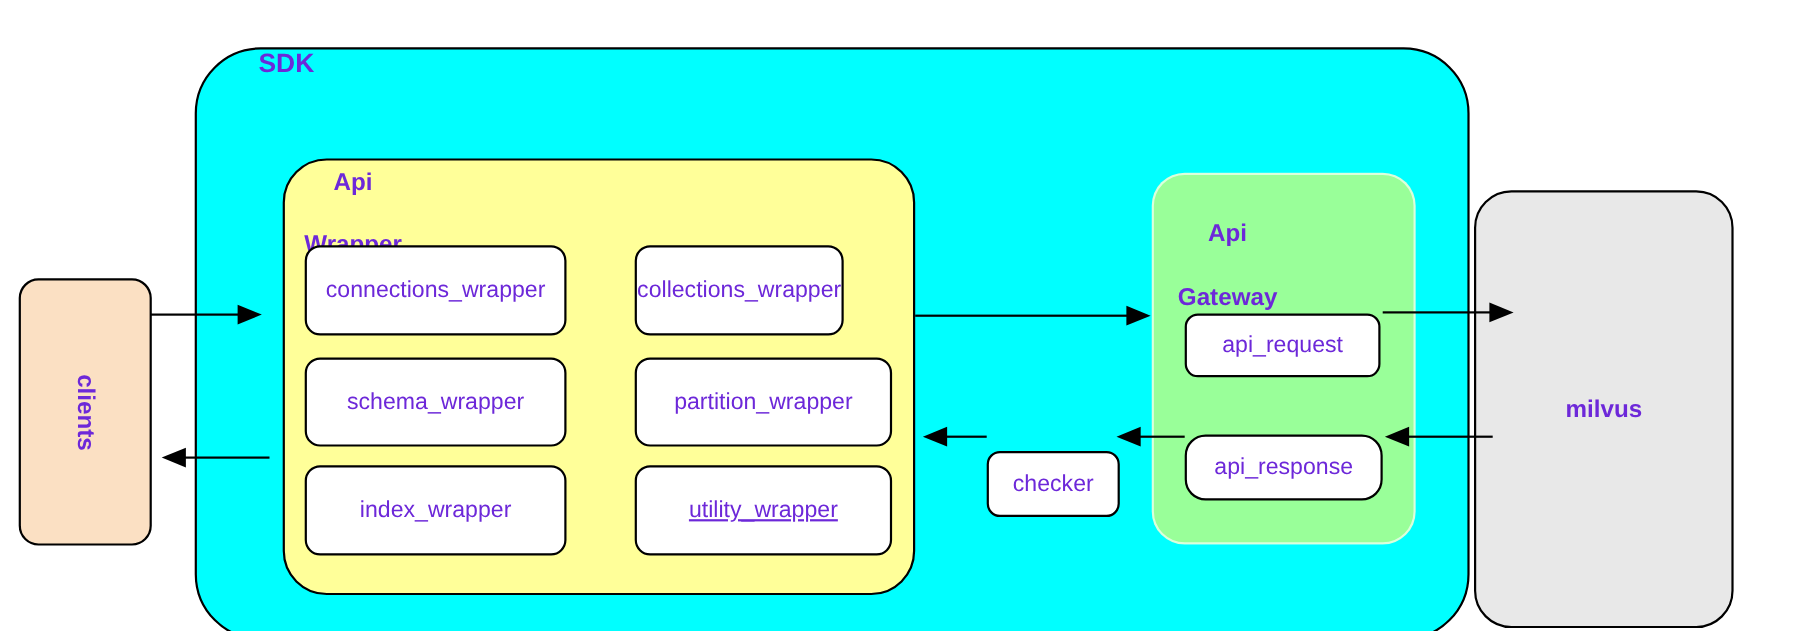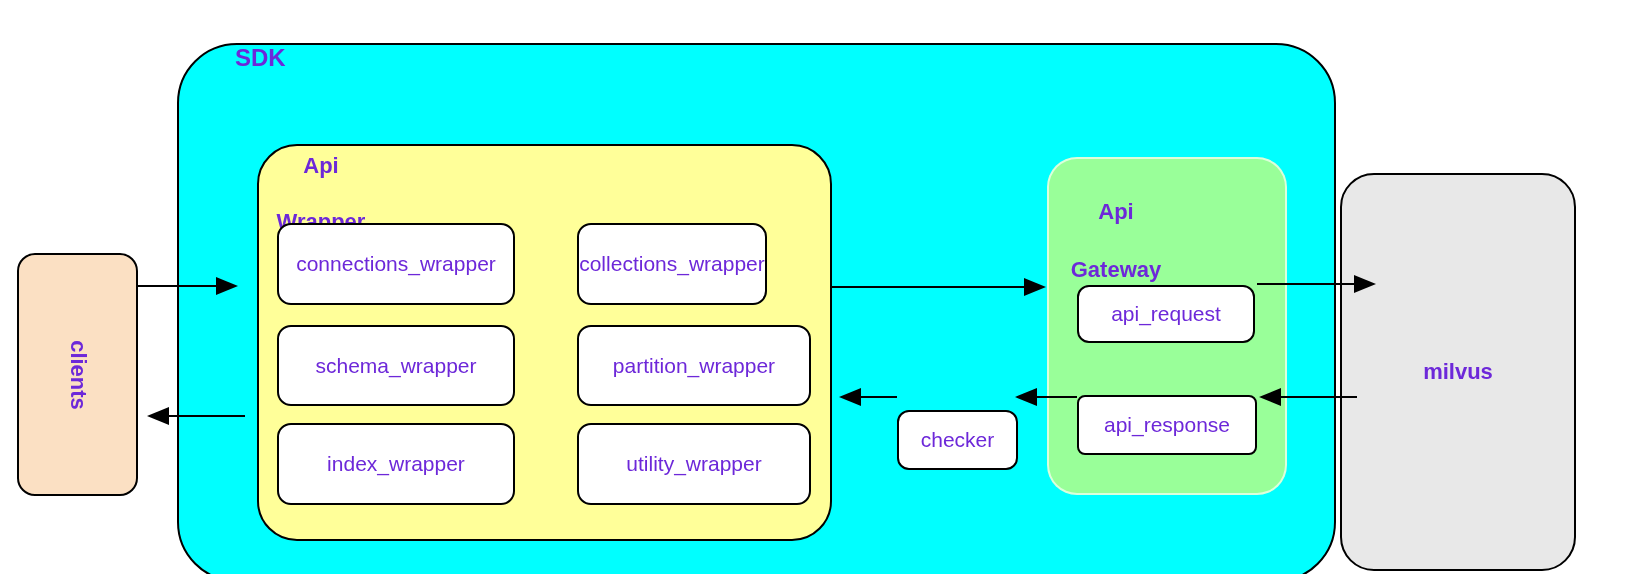--- a/index.html
+++ b/index.html
@@ -58,34 +58,34 @@
   </div>
   <div class="node leaf bordered rounded" style="left:577px;top:297px;width:234px;height:81px;">
     <span>partition_wrapper</span>
   </div>
   <div class="node leaf bordered rounded" style="left:277px;top:297px;width:238px;height:81px;">
     <span>schema_wrapper</span>
   </div>
   <div class="node leaf bordered rounded" style="left:277px;top:395px;width:238px;height:82px;">
     <span>index_wrapper</span>
   </div>
-  <div class="node leaf bordered rounded" style="left:577px;top:395px;width:234px;height:82px;">
+  <div class="node leaf bordered rounded" style="left:577px;top:395px;width:234px;height:82px;text-decoration:underline;">
     <span>utility_wrapper</span>
   </div>
 
   <div class="node gateway" style="left:1047px;top:157px;width:240px;height:338px;"></div>
   <div class="container-label" style="left:1056px;top:168px;width:120px;line-height:29px;">
     <span>Api</span><br>
     <span>Gateway</span>
   </div>
 
   <div class="node leaf bordered" style="left:1077px;top:257px;width:178px;height:58px;border-radius:12px;">
     <span>api_request</span>
   </div>
-  <div class="node leaf bordered" style="left:1077px;top:367px;width:180px;height:60px;border-radius:8px;">
+  <div class="node leaf bordered" style="left:1077px;top:367px;width:180px;height:60px;border-radius:19px;">
     <span>api_response</span>
   </div>
 
   <div class="node leaf bordered" style="left:897px;top:382px;width:121px;height:60px;border-radius:12px;">
     <span>checker</span>
   </div>
 
   <div class="node milvus bordered" style="left:1340px;top:145px;width:236px;height:398px;">
     <span>milvus</span>
   </div>

